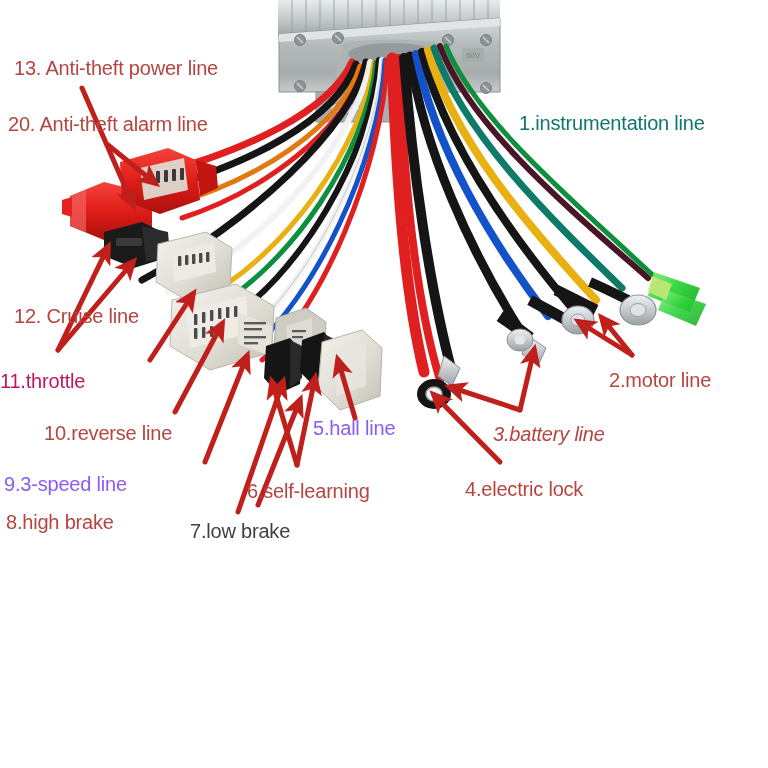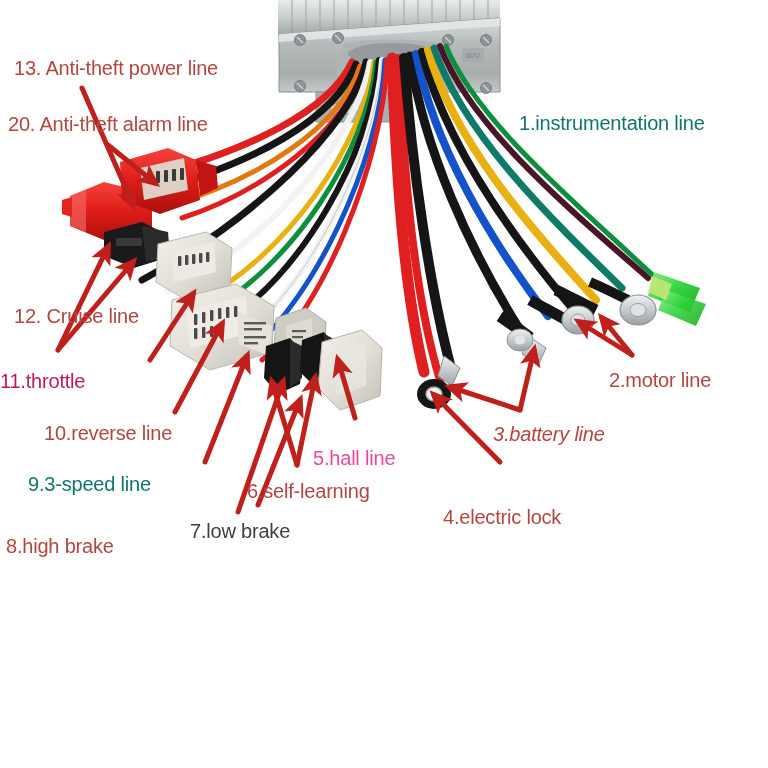--- a/index.html
+++ b/index.html
@@ -303,21 +303,21 @@
 
   <div id="labels-layer">
       <div class="lbl" style="left: 14px; top: 58px; color: rgb(181, 69, 63);">13. Anti-theft power line</div>
       <div class="lbl" style="left: 8px; top: 114px; color: rgb(181, 69, 63);">20. Anti-theft alarm line</div>
       <div class="lbl" style="left: 519px; top: 113px; color: #0f766e;">1.instrumentation line</div>
       <div class="lbl" style="left: 6px; top: 306px; color: rgb(181, 69, 63); margin-left: 8px;">12. Cruise line</div>
       <div class="lbl" style="left: 0; top: 371px; color: #be185d;">11.throttle</div>
       <div class="lbl" style="left: 609px; top: 370px; color: rgb(181, 69, 63);">2.motor line</div>
       <div class="lbl" style="left: 4px; top: 423px; color: rgb(181, 69, 63); margin-left: 40px;">10.reverse line</div>
       <div class="lbl" style="left: 493px; top: 424px; color: rgb(181, 69, 63); font-style: italic;">3.battery line</div>
-      <div class="lbl" style="left: 313px; top: 448px; color: #ec4899;">5.hall line</div>
-      <div class="lbl" style="left: 4px; top: 474px; color: #0f766e; margin-left: 24px;">9.3-speed line</div>
+      <div class="lbl" style="left: 313px; top: 418px; color: #8b5cf6;">5.hall line</div>
+      <div class="lbl" style="left: 4px; top: 474px; color: #8b5cf6;">9.3-speed line</div>
       <div class="lbl" style="left: 247px; top: 481px; color: rgb(181, 69, 63);">6.self-learning</div>
-      <div class="lbl" style="left: 443px; top: 479px; color: rgb(181, 69, 63); margin-top: 28px;">4.electric lock</div>
-      <div class="lbl" style="left: 6px; top: 536px; color: rgb(181, 69, 63);">8.high brake</div>
+      <div class="lbl" style="left: 465px; top: 479px; color: rgb(181, 69, 63);">4.electric lock</div>
+      <div class="lbl" style="left: 6px; top: 512px; color: rgb(181, 69, 63);">8.high brake</div>
       <div class="lbl" style="left: 190px; top: 521px; color: #404040;">7.low brake</div>
     </div>
 
 </div>
 
 </body></html>

